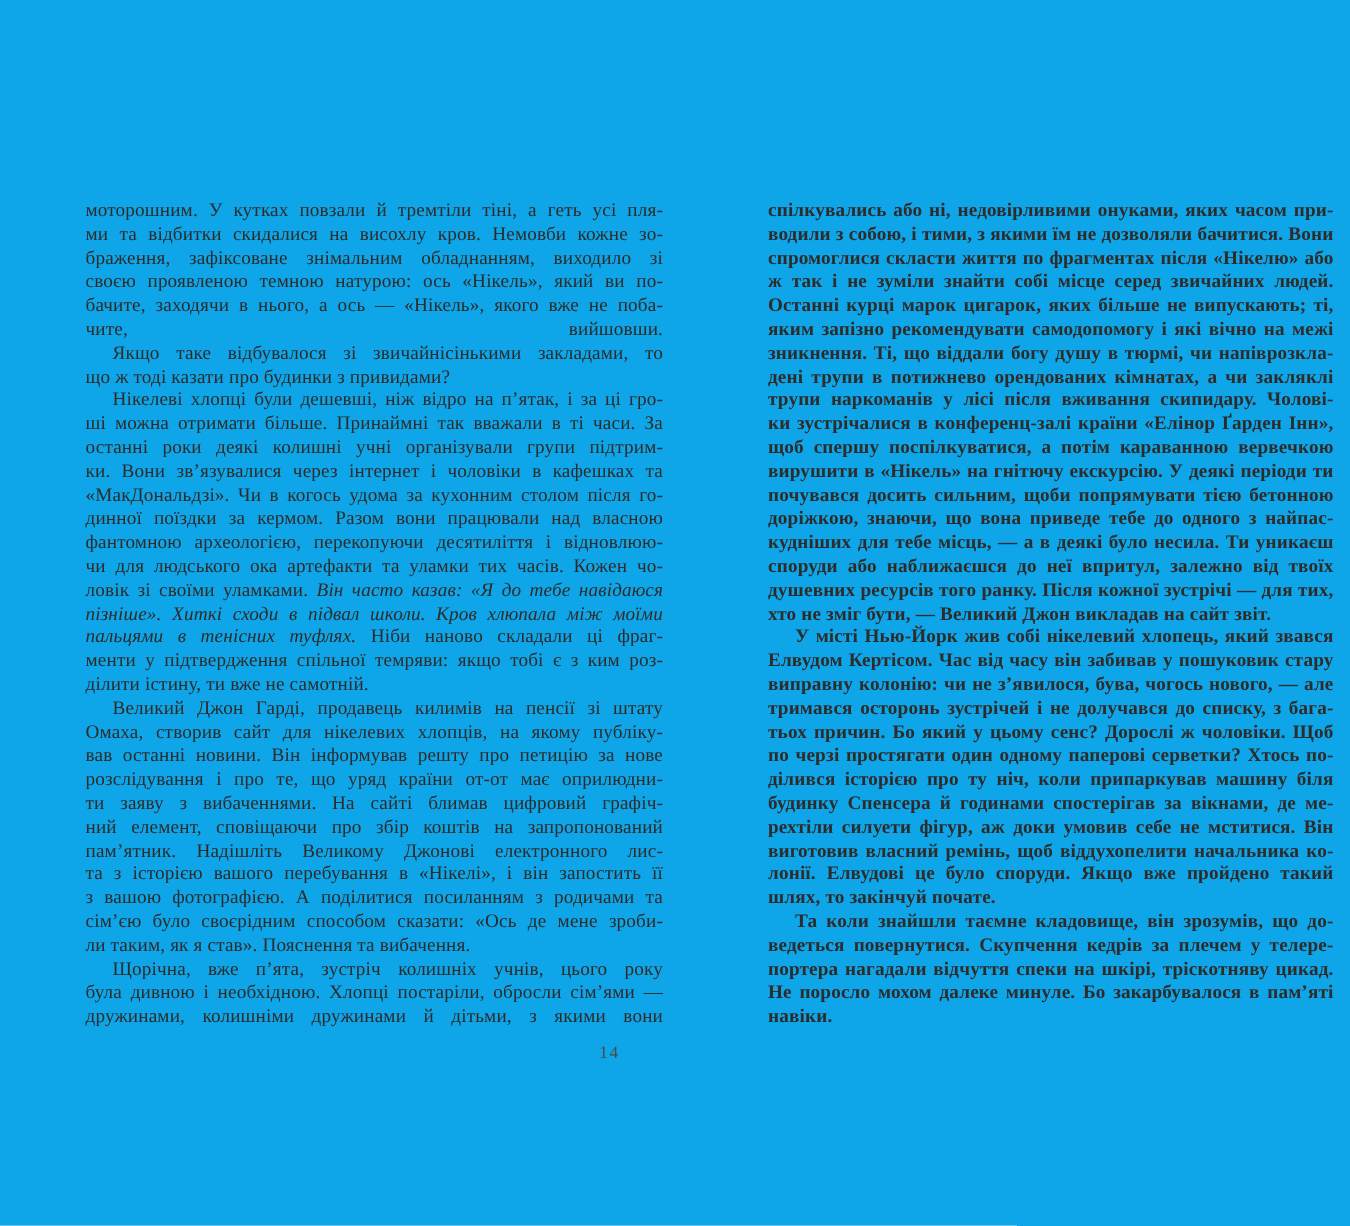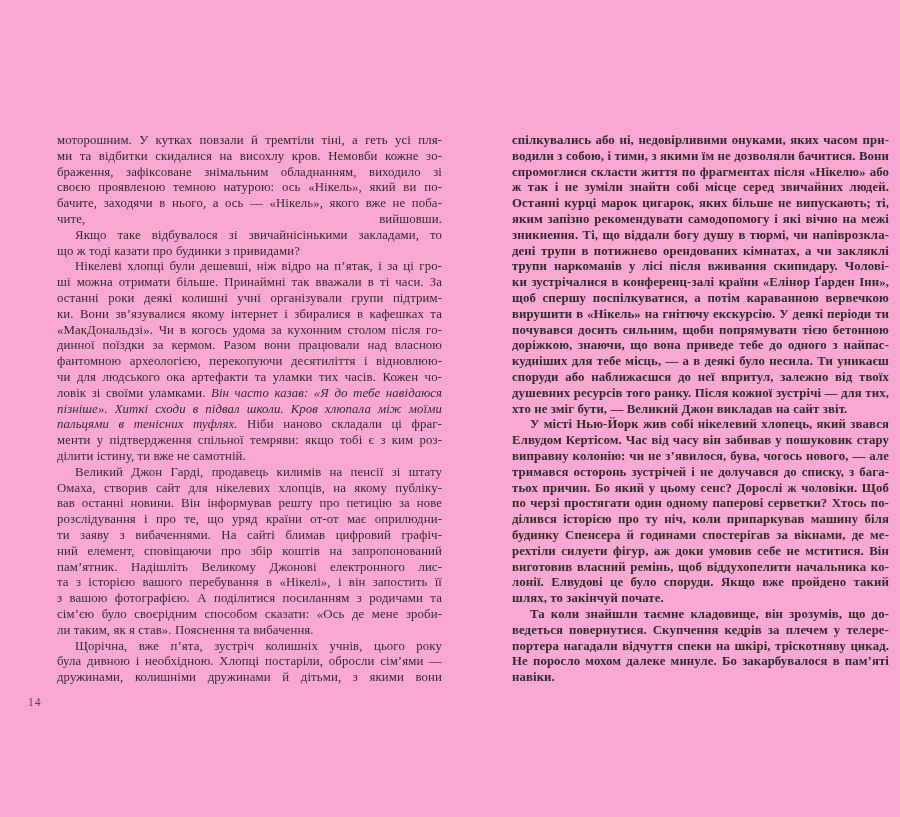--- a/index.html
+++ b/index.html
@@ -10,21 +10,21 @@
   body {
     width: 900px;
     height: 817px;
     position: relative;
     font-family: "Liberation Serif", "DejaVu Serif", serif;
     overflow: hidden;
   }
   .page {
     position: absolute;
     inset: 0;
-    background: #f9a8d4;
+    background: #0ea5e9;
   }
   .col {
     position: absolute;
     top: 133px;
     font-size: 12.8px;
     line-height: 15.8px;
     color: #2d2c2a;
     letter-spacing: 0.1px;
   }
   .col-left  { left: 57px;  width: 385px; }
@@ -35,21 +35,21 @@
     white-space: normal;
   }
   .line.j { text-align-last: justify; }
   .line.indent { text-indent: 18px; }
   .line i { font-style: italic; }
   .folio {
     position: absolute;
     top: 695px;
     left: 57px;
     width: 385px;
-    text-align: left;
+    text-align: right;
     transform: translateX(-29px);
     font-size: 11.5px;
     line-height: 14px;
     color: #4b4a47;
     letter-spacing: 1px;
   }
 </style>
 </head>
 <body>
 
@@ -64,21 +64,21 @@
         <div class="line j"><span>чите, вийшовши.</span></div>
       </div>
       <div class="para">
         <div class="line indent j"><span>Якщо таке відбувалося зі звичайнісінькими закладами, то</span></div>
         <div class="line"><span>що ж тоді казати про будинки з привидами?</span></div>
       </div>
       <div class="para">
         <div class="line indent j"><span>Нікелеві хлопці були дешевші, ніж відро на п’ятак, і за ці гро-</span></div>
         <div class="line j"><span>ші можна отримати більше. Принаймні так вважали в ті часи. За</span></div>
         <div class="line j"><span>останні роки деякі колишні учні організували групи підтрим-</span></div>
-        <div class="line j"><span>ки. Вони зв’язувалися якому інтернет і збиралися в кафешках та</span></div>
+        <div class="line j"><span>ки. Вони зв’язувалися через інтернет і чоловіки в кафешках та</span></div>
         <div class="line j"><span>«МакДональдзі». Чи в когось удома за кухонним столом після го-</span></div>
         <div class="line j"><span>динної поїздки за кермом. Разом вони працювали над власною</span></div>
         <div class="line j"><span>фантомною археологією, перекопуючи десятиліття і відновлюю-</span></div>
         <div class="line j"><span>чи для людського ока артефакти та уламки тих часів. Кожен чо-</span></div>
         <div class="line j"><span>ловік зі своїми уламками. </span><i>Він часто казав: «Я до тебе навідаюся</i></div>
         <div class="line j"><i>пізніше». Хиткі сходи в підвал школи. Кров хлюпала між моїми</i></div>
         <div class="line j"><i>пальцями в тенісних туфлях.</i><span> Ніби наново складали ці фраг-</span></div>
         <div class="line j"><span>менти у підтвердження спільної темряви: якщо тобі є з ким роз-</span></div>
         <div class="line"><span>ділити істину, ти вже не самотній.</span></div>
       </div>

